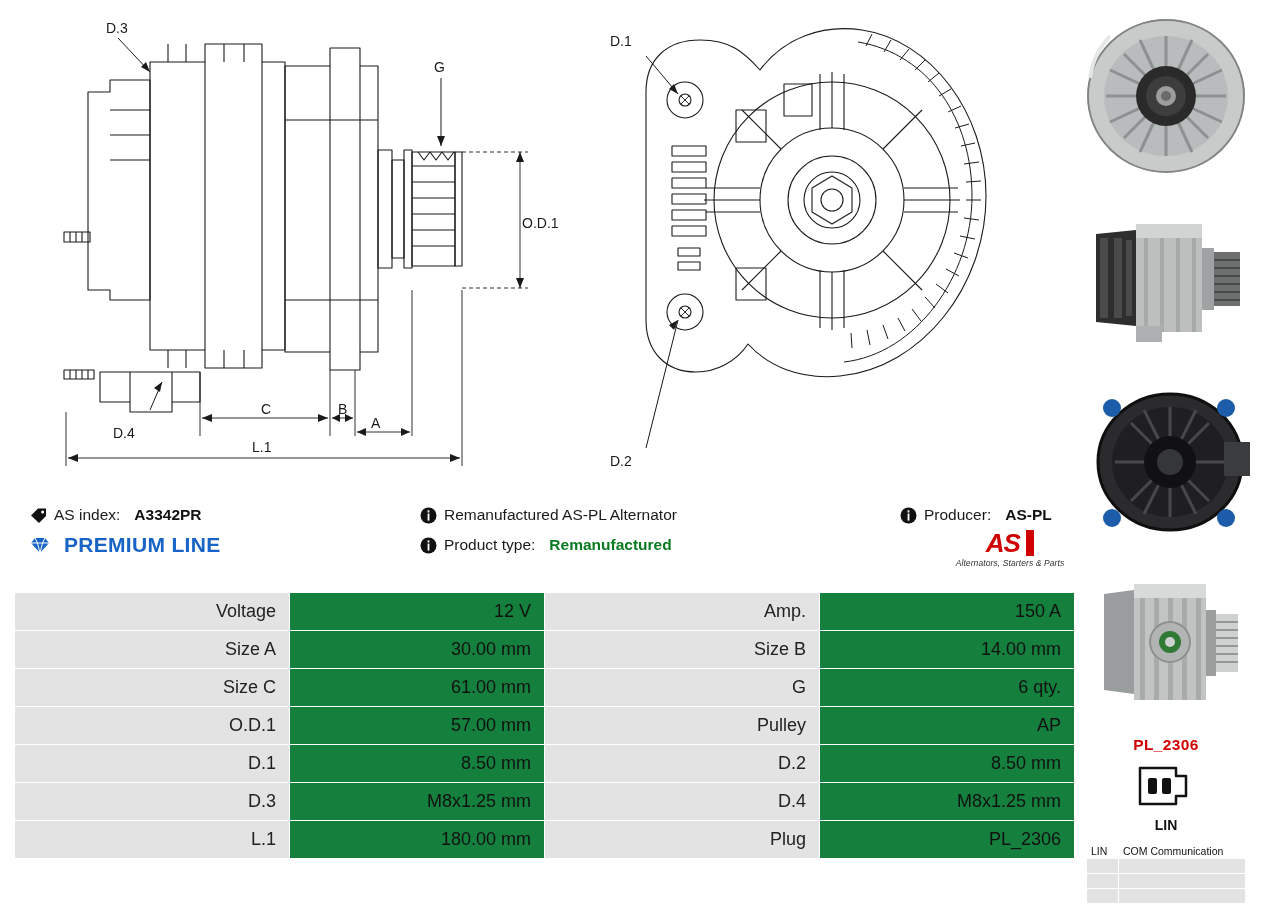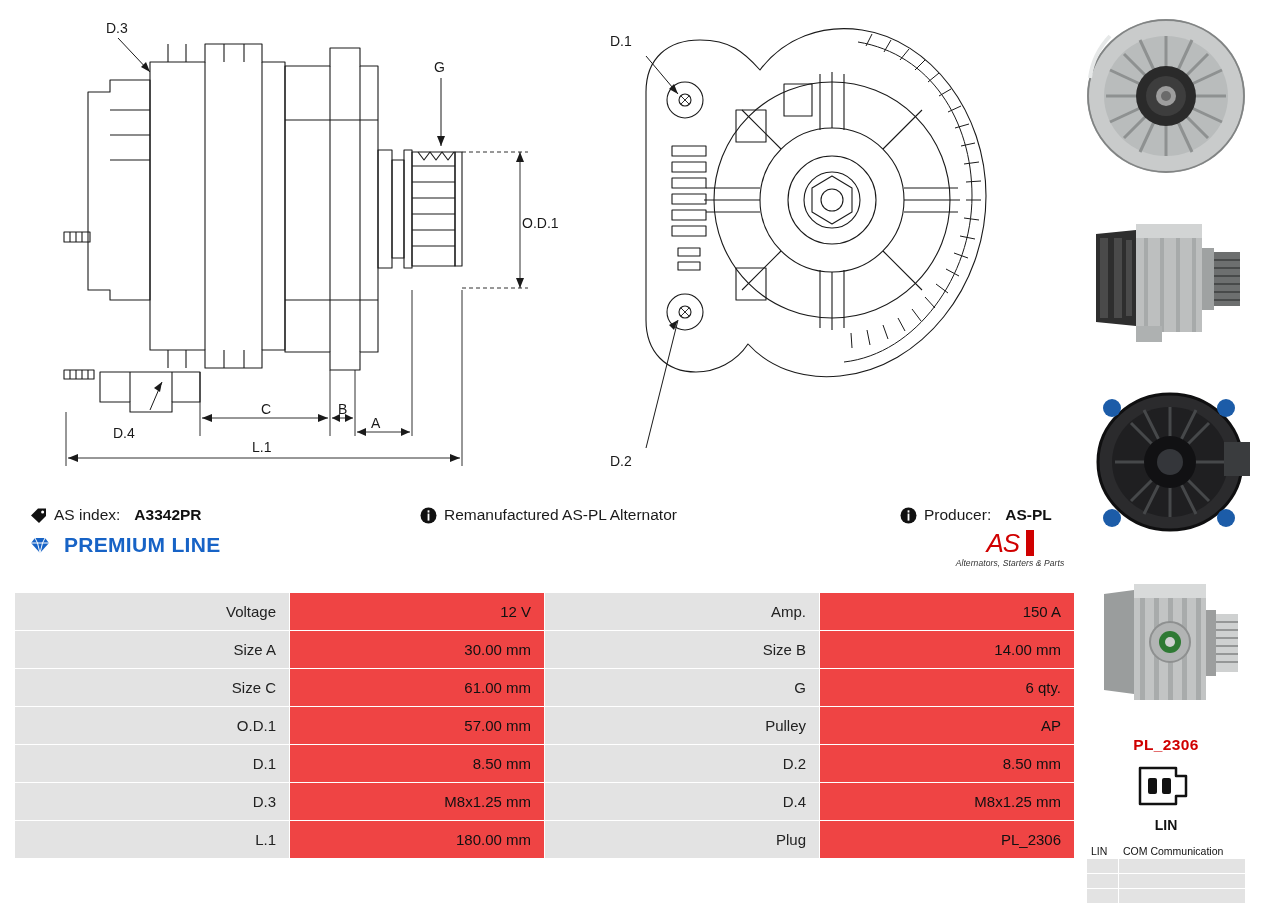--- a/index.html
+++ b/index.html
@@ -58,32 +58,32 @@
   .spec-table {
     position: absolute;
     left: 14px; top: 592px;
     width: 1060px;
     border-collapse: collapse;
     table-layout: fixed;
   }
   .spec-table td {
     height: 38px;
     border: 1px solid #ffffff;
-    font-size: 15px;
+    font-size: 18px;
     padding: 0 13px;
   }
   .k {
     width: 275px;
     background: #e3e3e3;
     text-align: right;
     color: #222;
   }
   .v {
     width: 255px;
-    background: #ef4444;
+    background: #15803d;
     text-align: right;
     color: #111;
   }
   .k.empty, .v.empty { background: #ffffff; }
 
   
   .photos {
     position: absolute;
     right: 8px; top: 8px;
     width: 184px;
@@ -127,21 +127,21 @@
   .lin-table td.w1 { width: 32px; }
 
   .brand {
     position: absolute;
     right: 196px; top: 530px;
     width: 120px;
     text-align: center;
   }
   .brand-as {
     color: #d00000;
-    font-weight: normal;
+    font-weight: bold;
     font-style: italic;
     font-size: 26px;
     line-height: 26px;
     letter-spacing: -1px;
   }
   .brand-sub {
     font-size: 8.5px;
     color: #333;
     margin-top: 2px;
     letter-spacing: .1px;
@@ -347,20 +347,31 @@
       <div class="info-cell c1">
         <span class="ico">
           <svg width="20" height="17" viewBox="0 0 20 17">
             <path d="M5 1 L15 1 L19 6 L10 16 L1 6 Z" fill="#1763c6"></path>
             <path d="M5 1 L7.5 6 L10 16 L12.5 6 L15 1" fill="none" stroke="#fff" stroke-width="1"></path>
             <path d="M1 6 L19 6" fill="none" stroke="#fff" stroke-width="1"></path>
           </svg>
         </span>
         <span class="premium">PREMIUM LINE</span>
       </div>
+      <div class="info-cell c2">
+        <span class="ico">
+          <svg width="17" height="17" viewBox="0 0 17 17">
+              <circle cx="8.5" cy="8.5" r="8" fill="#111"></circle>
+              <rect x="7.6" y="6.6" width="1.8" height="7" fill="#fff"></rect>
+              <rect x="7.6" y="3.3" width="1.8" height="2.2" fill="#fff"></rect>
+            </svg>
+        </span>
+        <span class="lbl">Product type:</span>
+        <span class="val green">Remanufactured</span>
+      </div>
       <div class="info-cell c3"></div>
     </div>
   </div>
 
   <div class="brand">
     <div style="position:relative;display:inline-block;">
       <span class="brand-as">AS</span>
       <span style="display:inline-block;width:8px;height:26px;background:#d00000;margin-left:2px;vertical-align:-4px;"></span>
     </div>
     <div class="brand-sub">Alternators, Starters &amp; Parts</div>

